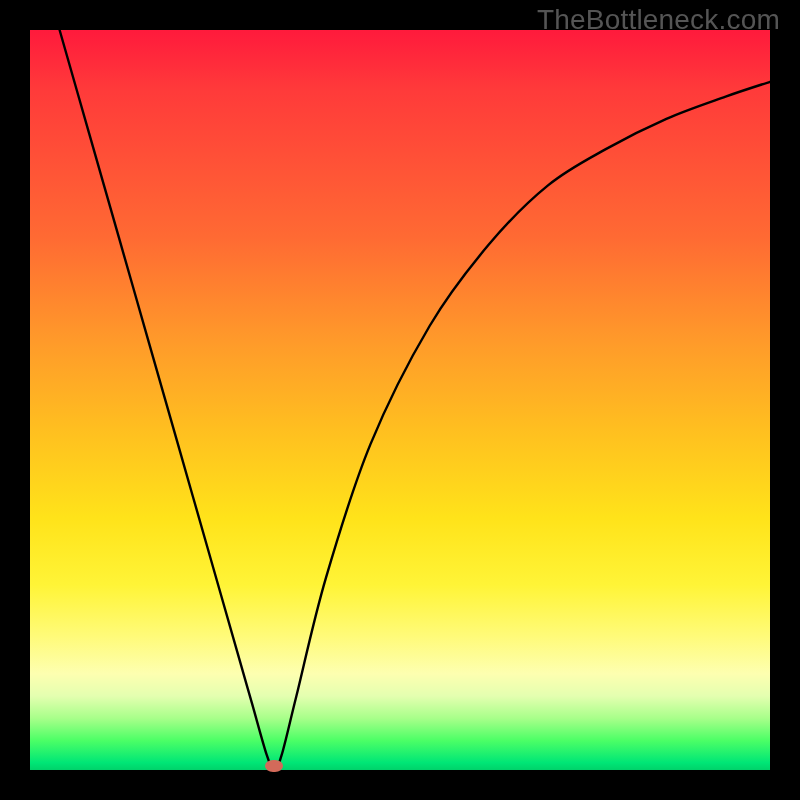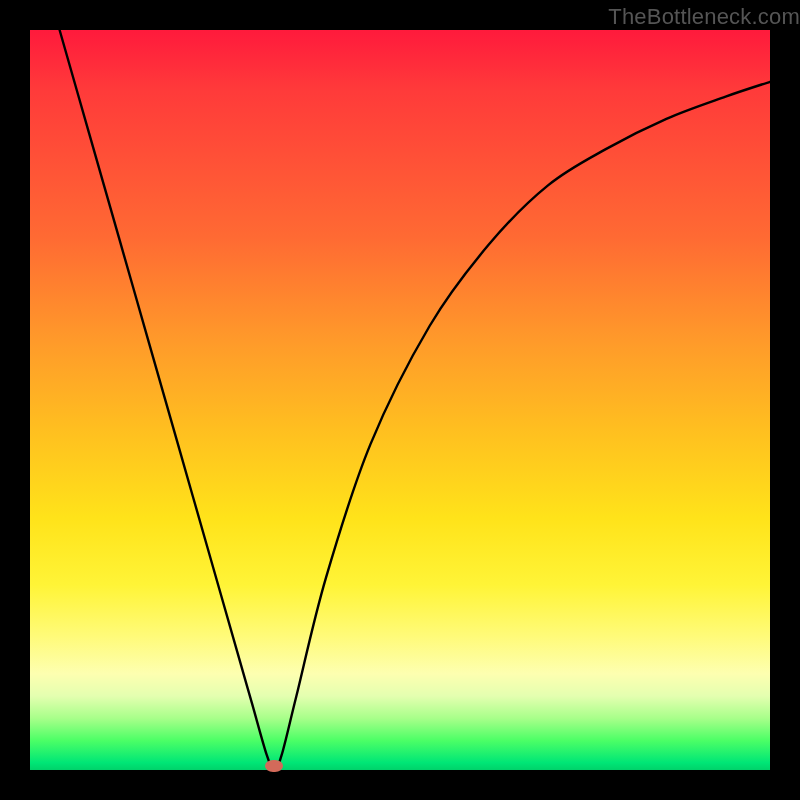--- a/index.html
+++ b/index.html
@@ -39,23 +39,23 @@
       #e4ffb0 90%,
       #a8ff8a 93%,
       #4cff66 96%,
       #00e676 99%,
       #00d26a 100%
     );
   }
   .watermark {
     position: absolute;
     top: 4px;
-    right: 0;
+    right: 20px;
     color: #555;
-    font-size: 22px;
+    font-size: 28px;
     font-weight: 400;
     letter-spacing: 0.2px;
     user-select: none;
   }
   svg.curve {
     position: absolute;
     left: 0;
     top: 0;
     width: 740px;
     height: 740px;

